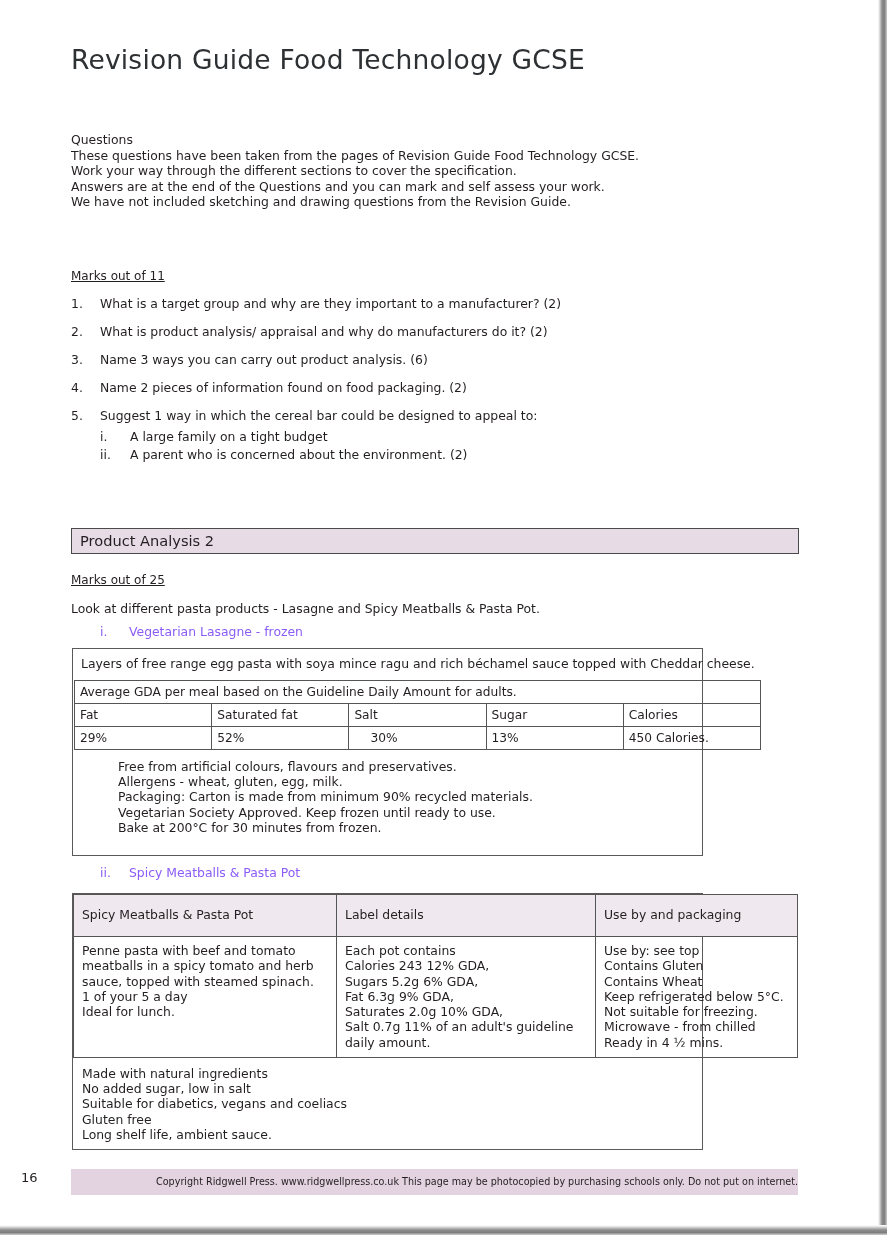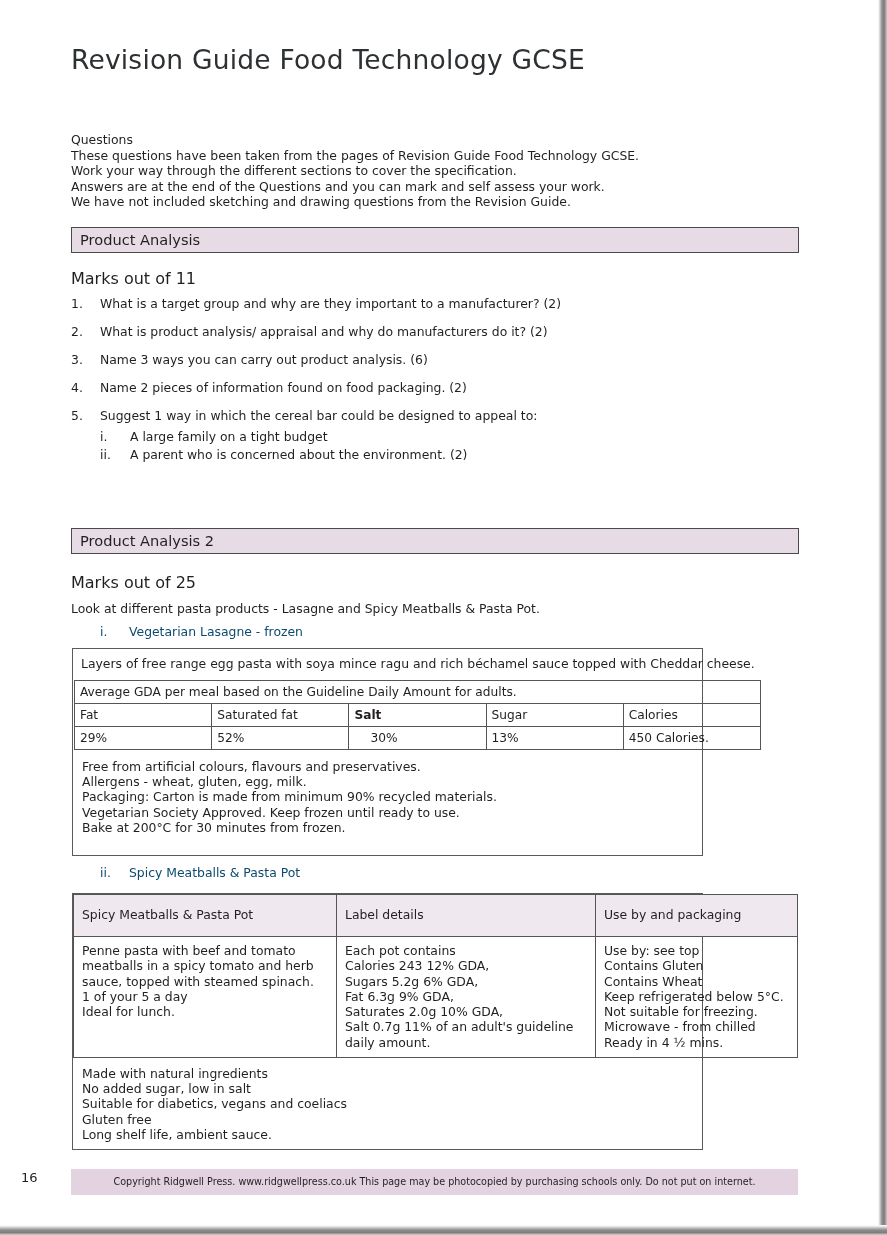--- a/index.html
+++ b/index.html
@@ -78,23 +78,24 @@
     left: 8px;
     top: 3px;
     font-size: 14.6px;
     color: #231f20;
     white-space: nowrap;
   }
 
   .marks {
     position: absolute;
     left: 71px;
-    font-size: 16px;
-    color: #231f20;
-    white-space: nowrap;
+    font-size: 12px;
+    color: #231f20;
+    white-space: nowrap;
+    text-decoration: underline;
   }
 
   .qlist {
     position: absolute;
     left: 71px;
     width: 730px;
   }
   .q-item {
     position: relative;
     font-size: 12.4px;
@@ -132,21 +133,21 @@
     left: 71px;
     font-size: 12.4px;
     color: #231f20;
     white-space: nowrap;
   }
 
   .roman-head {
     position: absolute;
     left: 71px;
     font-size: 12.4px;
-    color: #0c4a6e;
+    color: #8b5cf6;
     white-space: nowrap;
   }
   .roman-head .rn {
     display: inline-block;
     width: 29px;
     margin-left: 29px;
   }
 
   
   .product-box {
@@ -183,21 +184,21 @@
   }
   table.gda td.wide { text-align: left; }
   table.gda td.indent { padding-left: 21px; }
 
   .pb-notes {
     font-size: 12.4px;
     line-height: 15.2px;
     color: #231f20;
     padding: 9px 8px 20px 9px;
   }
-  .pb-notes div { white-space: nowrap; }
+  .pb-notes div { white-space: nowrap; margin-left: 36px; }
 
   
   table.meat {
     width: 725px;
     border-collapse: collapse;
     table-layout: fixed;
     margin: 0;
   }
   table.meat th, table.meat td {
     border: 1.1px solid #555555;
@@ -240,44 +241,41 @@
     top: 1169px;
     width: 727px;
     height: 26px;
     background: #e3d2e0;
   }
   .footer-bar .txt {
     position: absolute;
     left: 0;
     right: 0;
     top: 7px;
-    text-align: center;
+    text-align: right;
     font-size: 9.6px;
     color: #231f20;
     white-space: nowrap;
   }
 </style>
 </head>
 <body>
 
 <div id="page">
 
   <h1 class="doc-title">Revision Guide Food Technology GCSE</h1>
 
   <div class="intro">
     <div>Questions</div>
     <div>These questions have been taken from the pages of Revision Guide Food Technology GCSE.</div>
     <div>Work your way through the different sections to cover the specification.</div>
     <div>Answers are at the end of the Questions and you can mark and self assess your work.</div>
     <div>We have not included sketching and drawing questions from the Revision Guide.</div>
   </div>
 
-  <div class="section-bar" style="top:227px;">
-    <span class="label">Product Analysis</span>
-  </div>
 
   <div class="marks" style="top:269px;">Marks out of 11</div>
 
   <div class="qlist" style="top:296px;">
     <div class="q-item">
       <span class="num">1.</span>
       <span class="txt">What is a target group and why are they important to a manufacturer? (2)</span>
     </div>
     <div class="q-item">
       <span class="num">2.</span>
@@ -320,21 +318,21 @@
     <div class="pb-desc">Layers of free range egg pasta with soya mince ragu and rich béchamel sauce topped with Cheddar cheese.</div>
 
     <table class="gda">
       <tbody>
         <tr>
           <td class="wide" colspan="5">Average GDA per meal based on the Guideline Daily Amount for adults.</td>
         </tr>
         <tr>
           <td style="width:143px;">Fat</td>
           <td style="width:138px;">Saturated fat</td>
-          <td style="width:148px;font-weight:bold;">Salt</td>
+          <td style="width:148px;">Salt</td>
           <td style="width:138px;">Sugar</td>
           <td>Calories</td>
         </tr>
         <tr>
           <td>29%</td>
           <td>52%</td>
           <td class="indent">30%</td>
           <td>13%</td>
           <td>450 Calories.</td>
         </tr>

